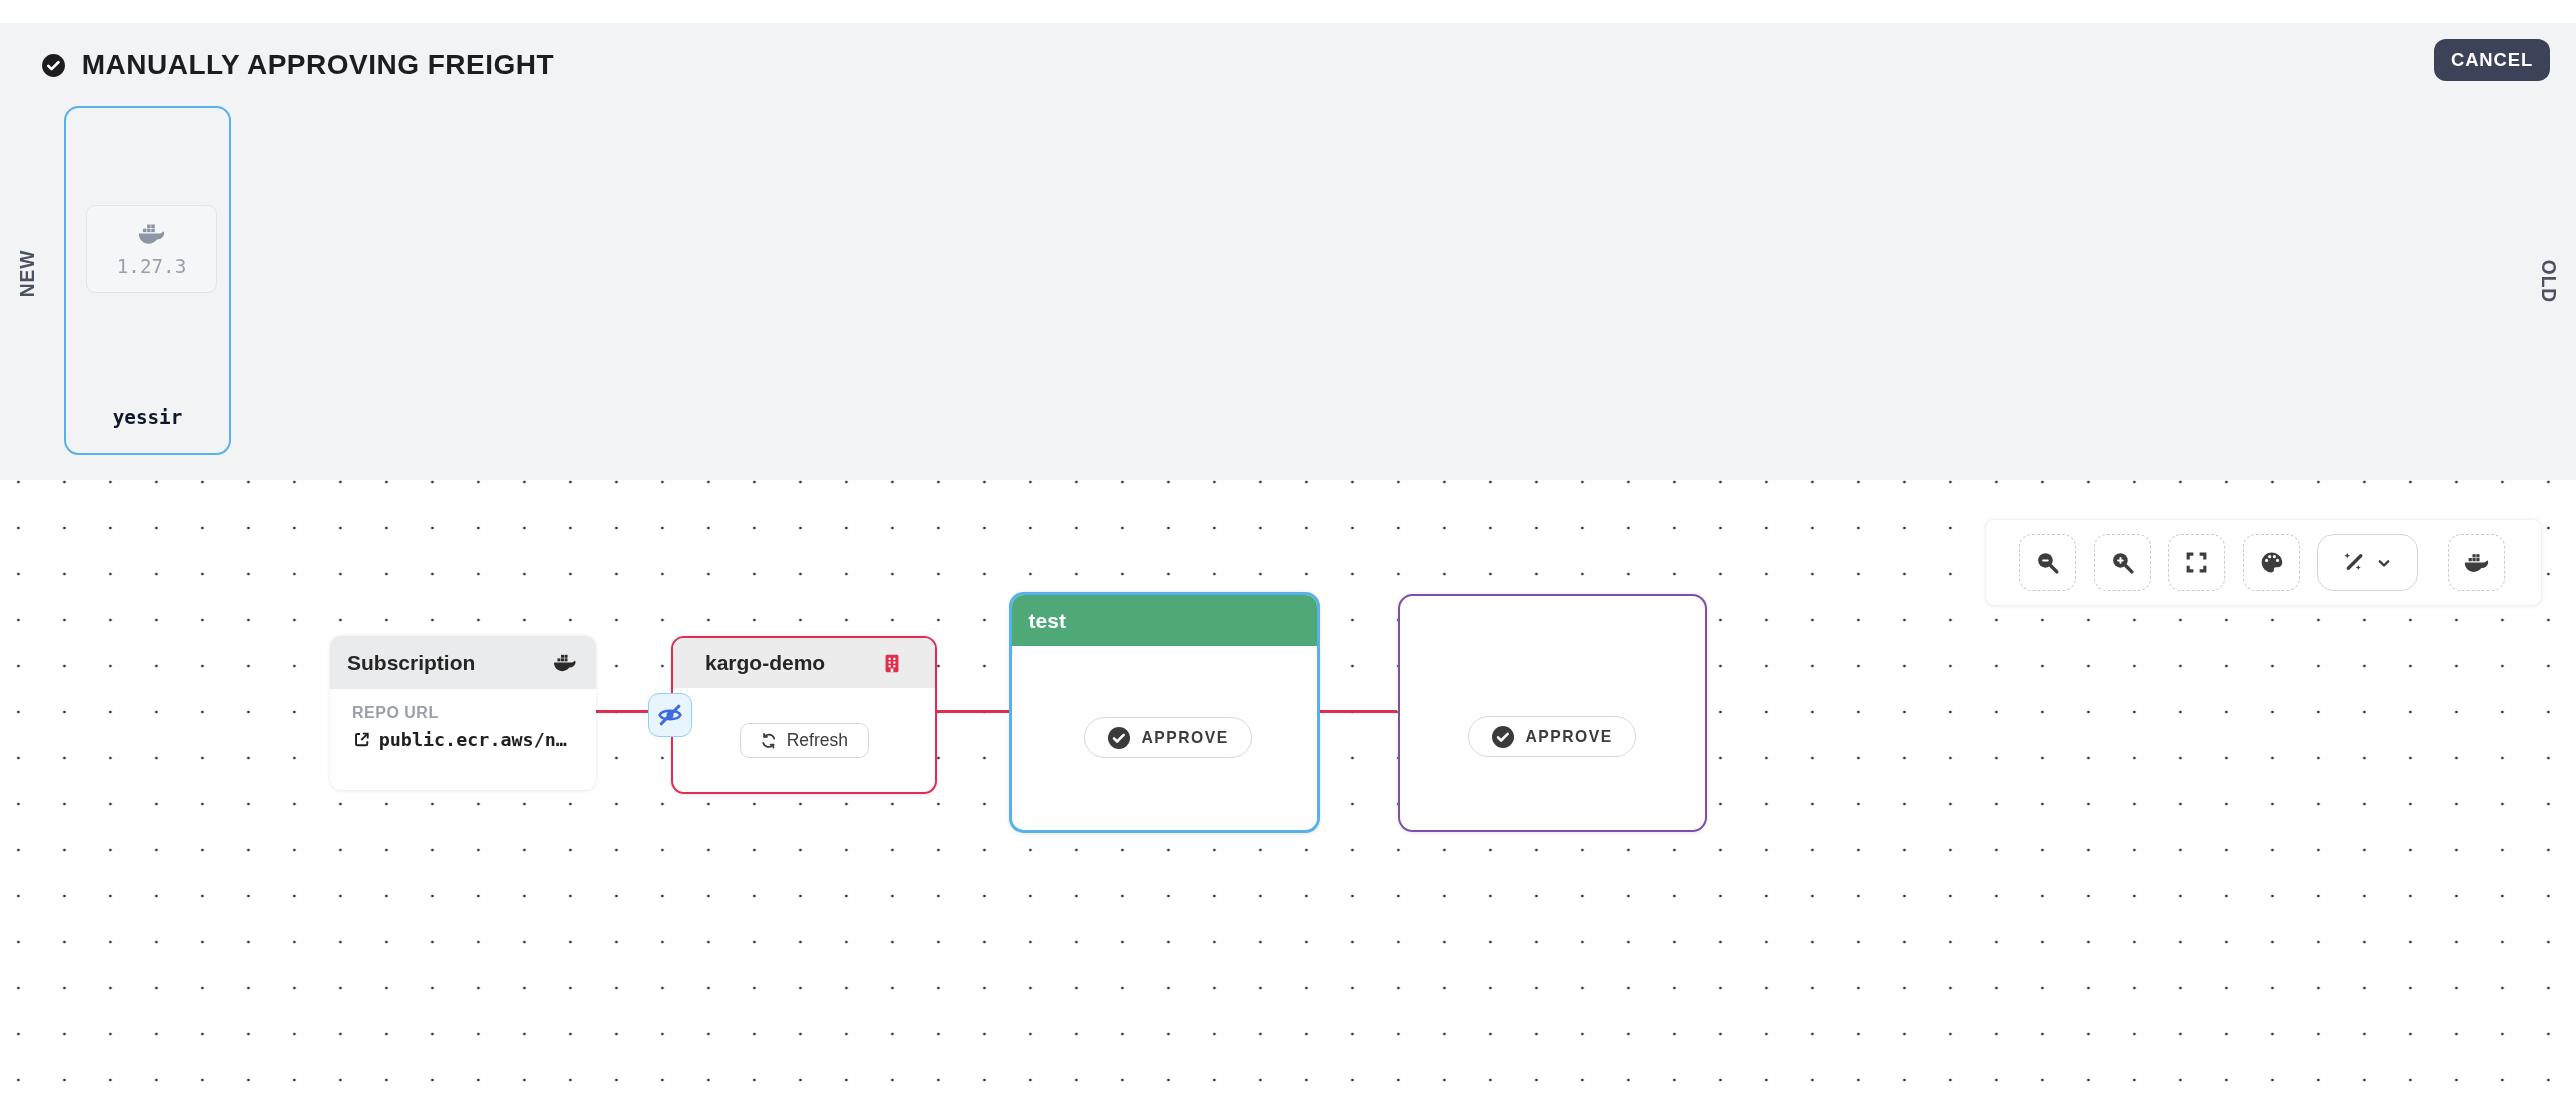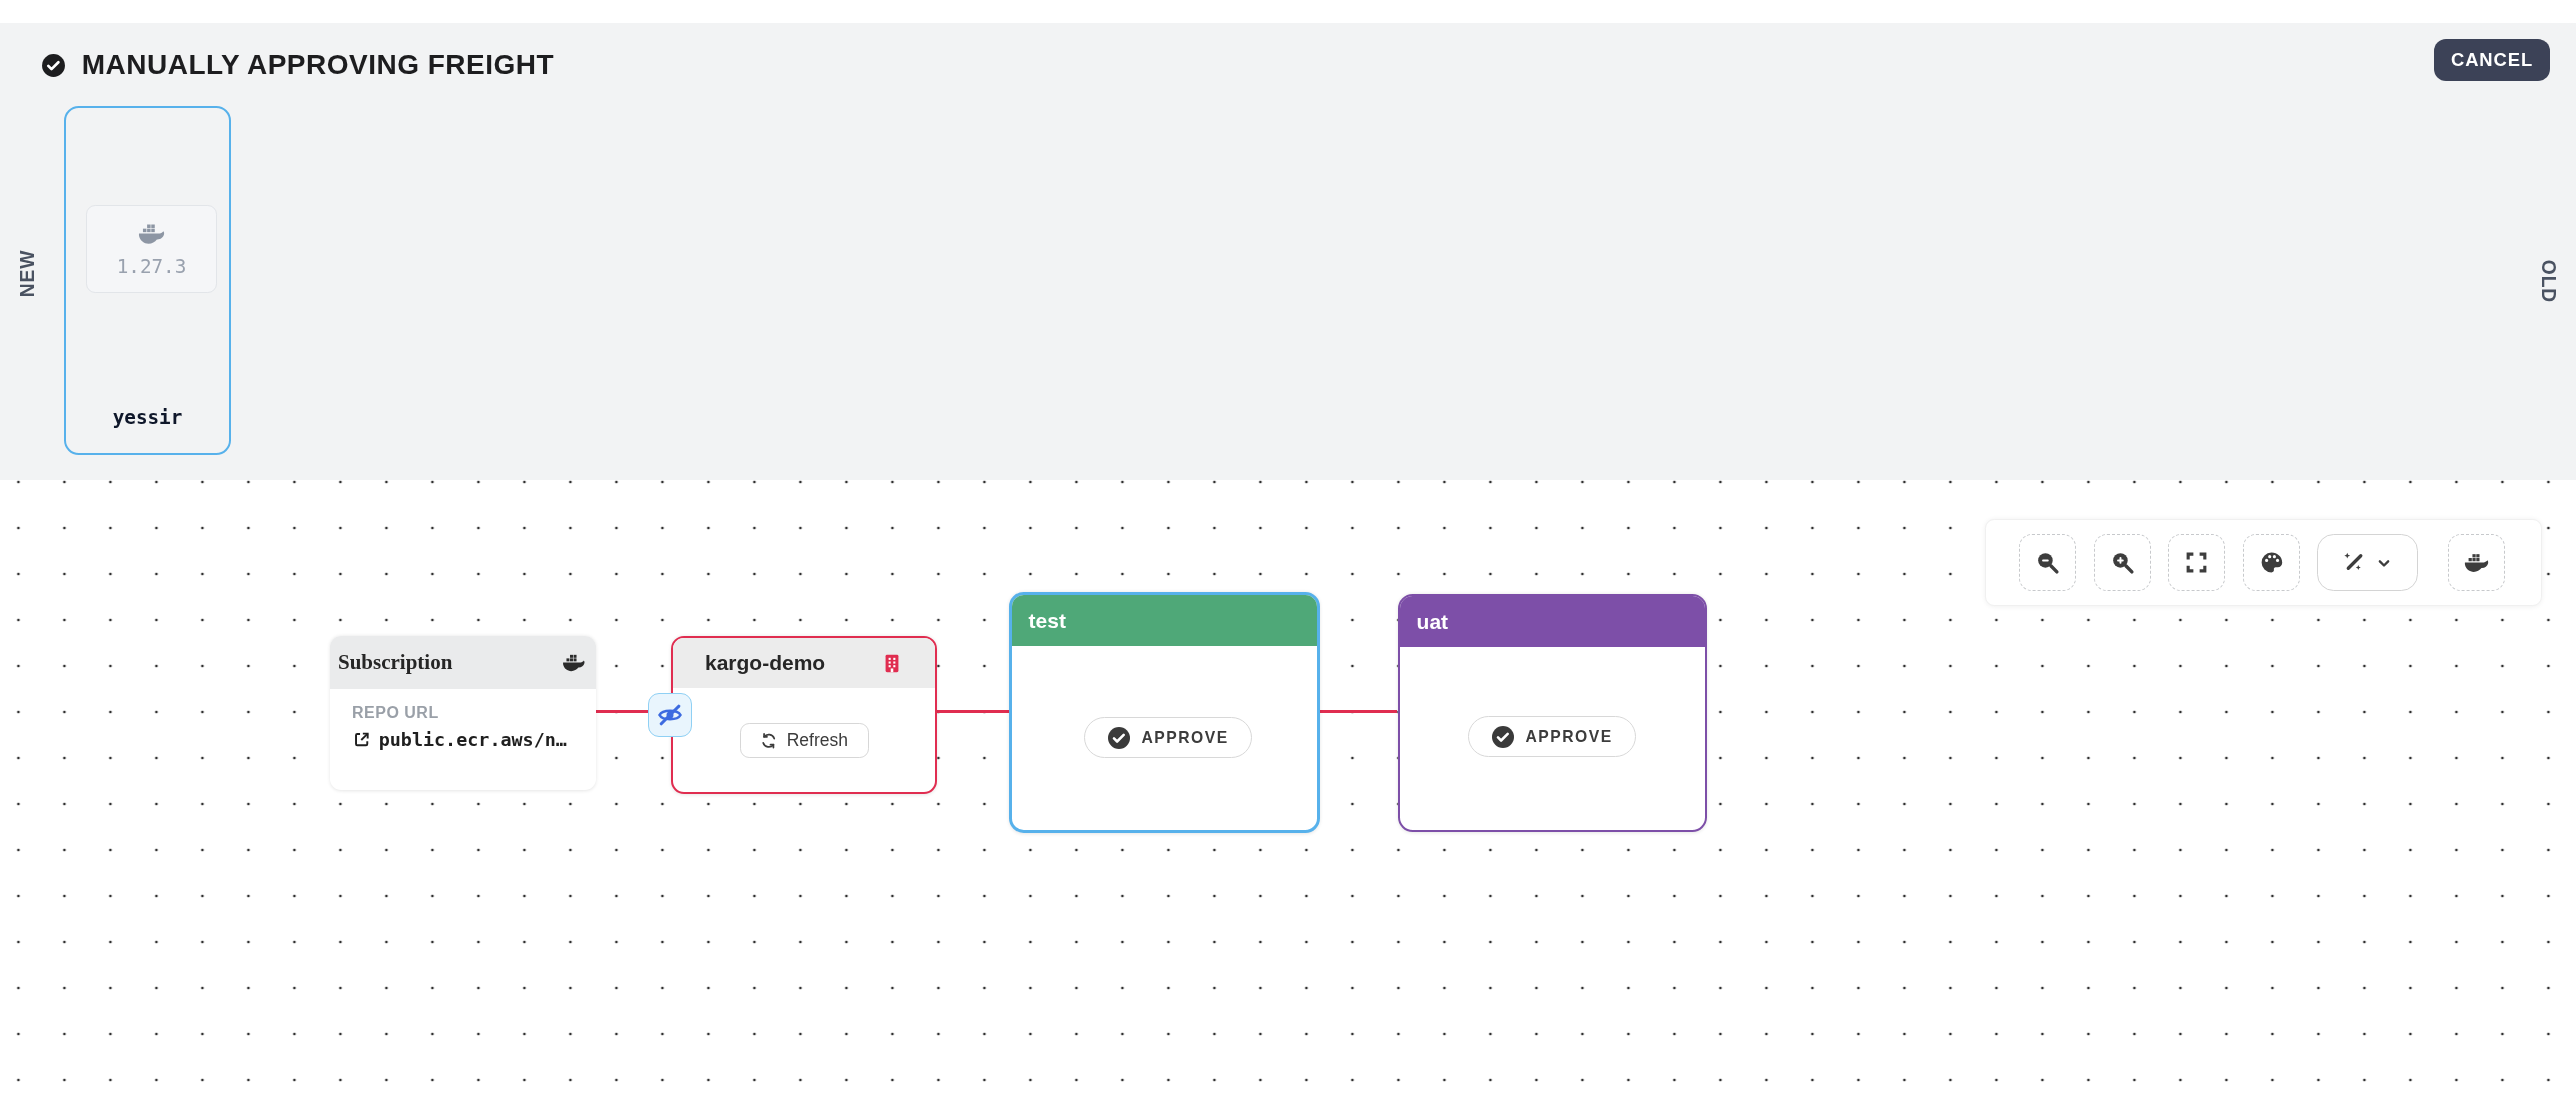--- a/index.html
+++ b/index.html
@@ -47,21 +47,21 @@
   .edge.e3 { left:1320px; top:710px; width:77px; }
 
   
   .node { position:absolute; background:#ffffff; z-index:2; overflow:hidden;
           box-shadow:0 0.9px 3.7px rgba(0,0,0,0.10); }
   .node-header { display:flex; align-items:center; justify-content:space-between; }
   .node-title { font-size:21px; font-weight:700; color:#262626; }
 
   
   .sub-node { left:330px; top:636px; width:266px; height:154px; border-radius:11px; }
-  .sub-node .node-header { height:53px; background:#eaebec; padding:0 8px;font-family:Liberation Serif, serif; }
+  .sub-node .node-header { height:53px; background:#eaebec; padding:0 17px; }
   .sub-node .node-header svg { width:29.5px; height:23px; }
   .sub-body { padding:14.7px 0 0 22px; }
   .repo-label { font-size:16px; font-weight:700; color:#9aa0a8; letter-spacing:0.5px; }
   .repo-row { margin-top:7.4px; display:flex; align-items:center; gap:7.4px; cursor:pointer; }
   .repo-row svg { width:19.3px; height:19.3px; }
   .repo-url { font-family:"DejaVu Sans Mono", monospace; font-size:18.4px; font-weight:700; color:#1f1f1f; }
 
   
   .wh-node { left:671px; top:636px; width:266px; height:158px; border:2.8px solid #e02d50; border-radius:13px; }
   .wh-node .node-header { height:50px; background:#ececec; padding:0 32px; }
@@ -210,23 +210,20 @@
   <button class="approve-btn">
     <svg viewBox="0 0 24 24">
       <circle cx="12" cy="12" r="11" fill="#3a3a3a"></circle>
       <path d="M7,12.4 l3.1,3.1 6.6,-6.6" fill="none" stroke="#ffffff" stroke-width="2.6" stroke-linecap="round" stroke-linejoin="round"></path>
     </svg>
     <span>APPROVE</span>
   </button>
 </div>
 
 <div class="node stage-node stage-uat" style="border-color: rgb(125, 79, 168);">
-  <div class="stage-header" style="background-color: rgb(125, 79, 168);">
-    <span class="stage-name">uat</span>
-  </div>
   <button class="approve-btn">
     <svg viewBox="0 0 24 24">
       <circle cx="12" cy="12" r="11" fill="#3a3a3a"></circle>
       <path d="M7,12.4 l3.1,3.1 6.6,-6.6" fill="none" stroke="#ffffff" stroke-width="2.6" stroke-linecap="round" stroke-linejoin="round"></path>
     </svg>
     <span>APPROVE</span>
   </button>
 </div>
 
 <div class="toolbar">

